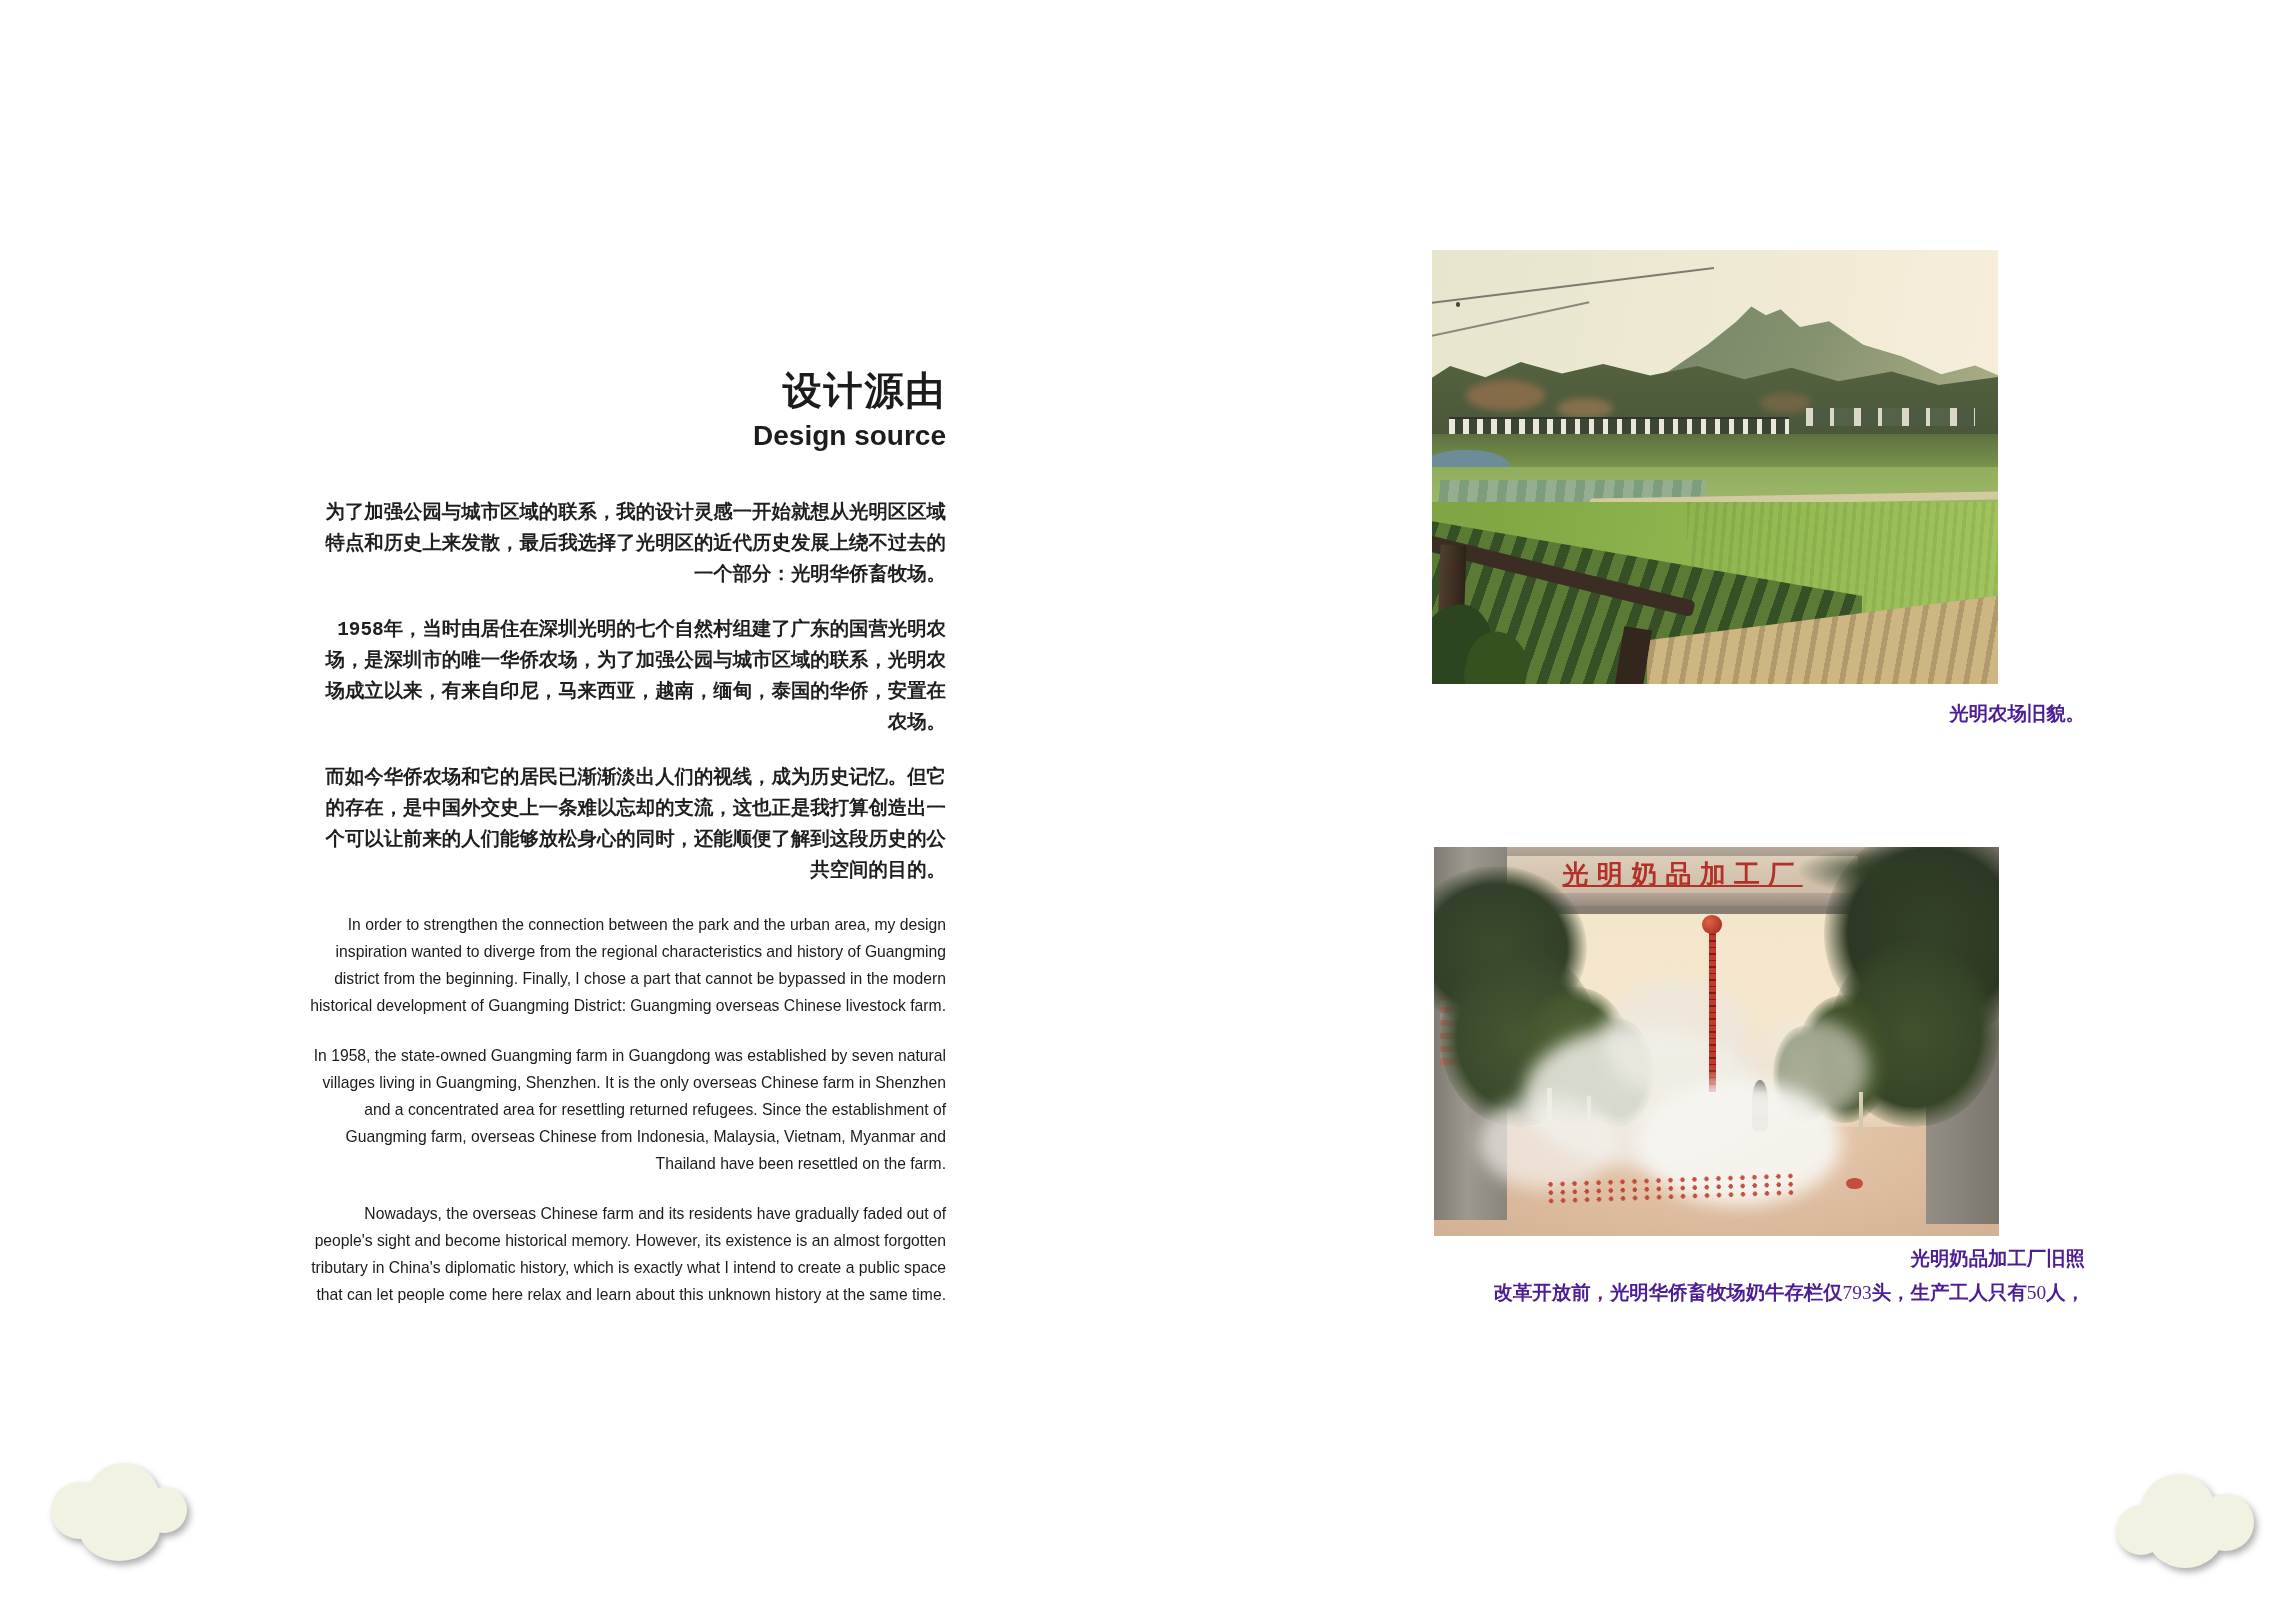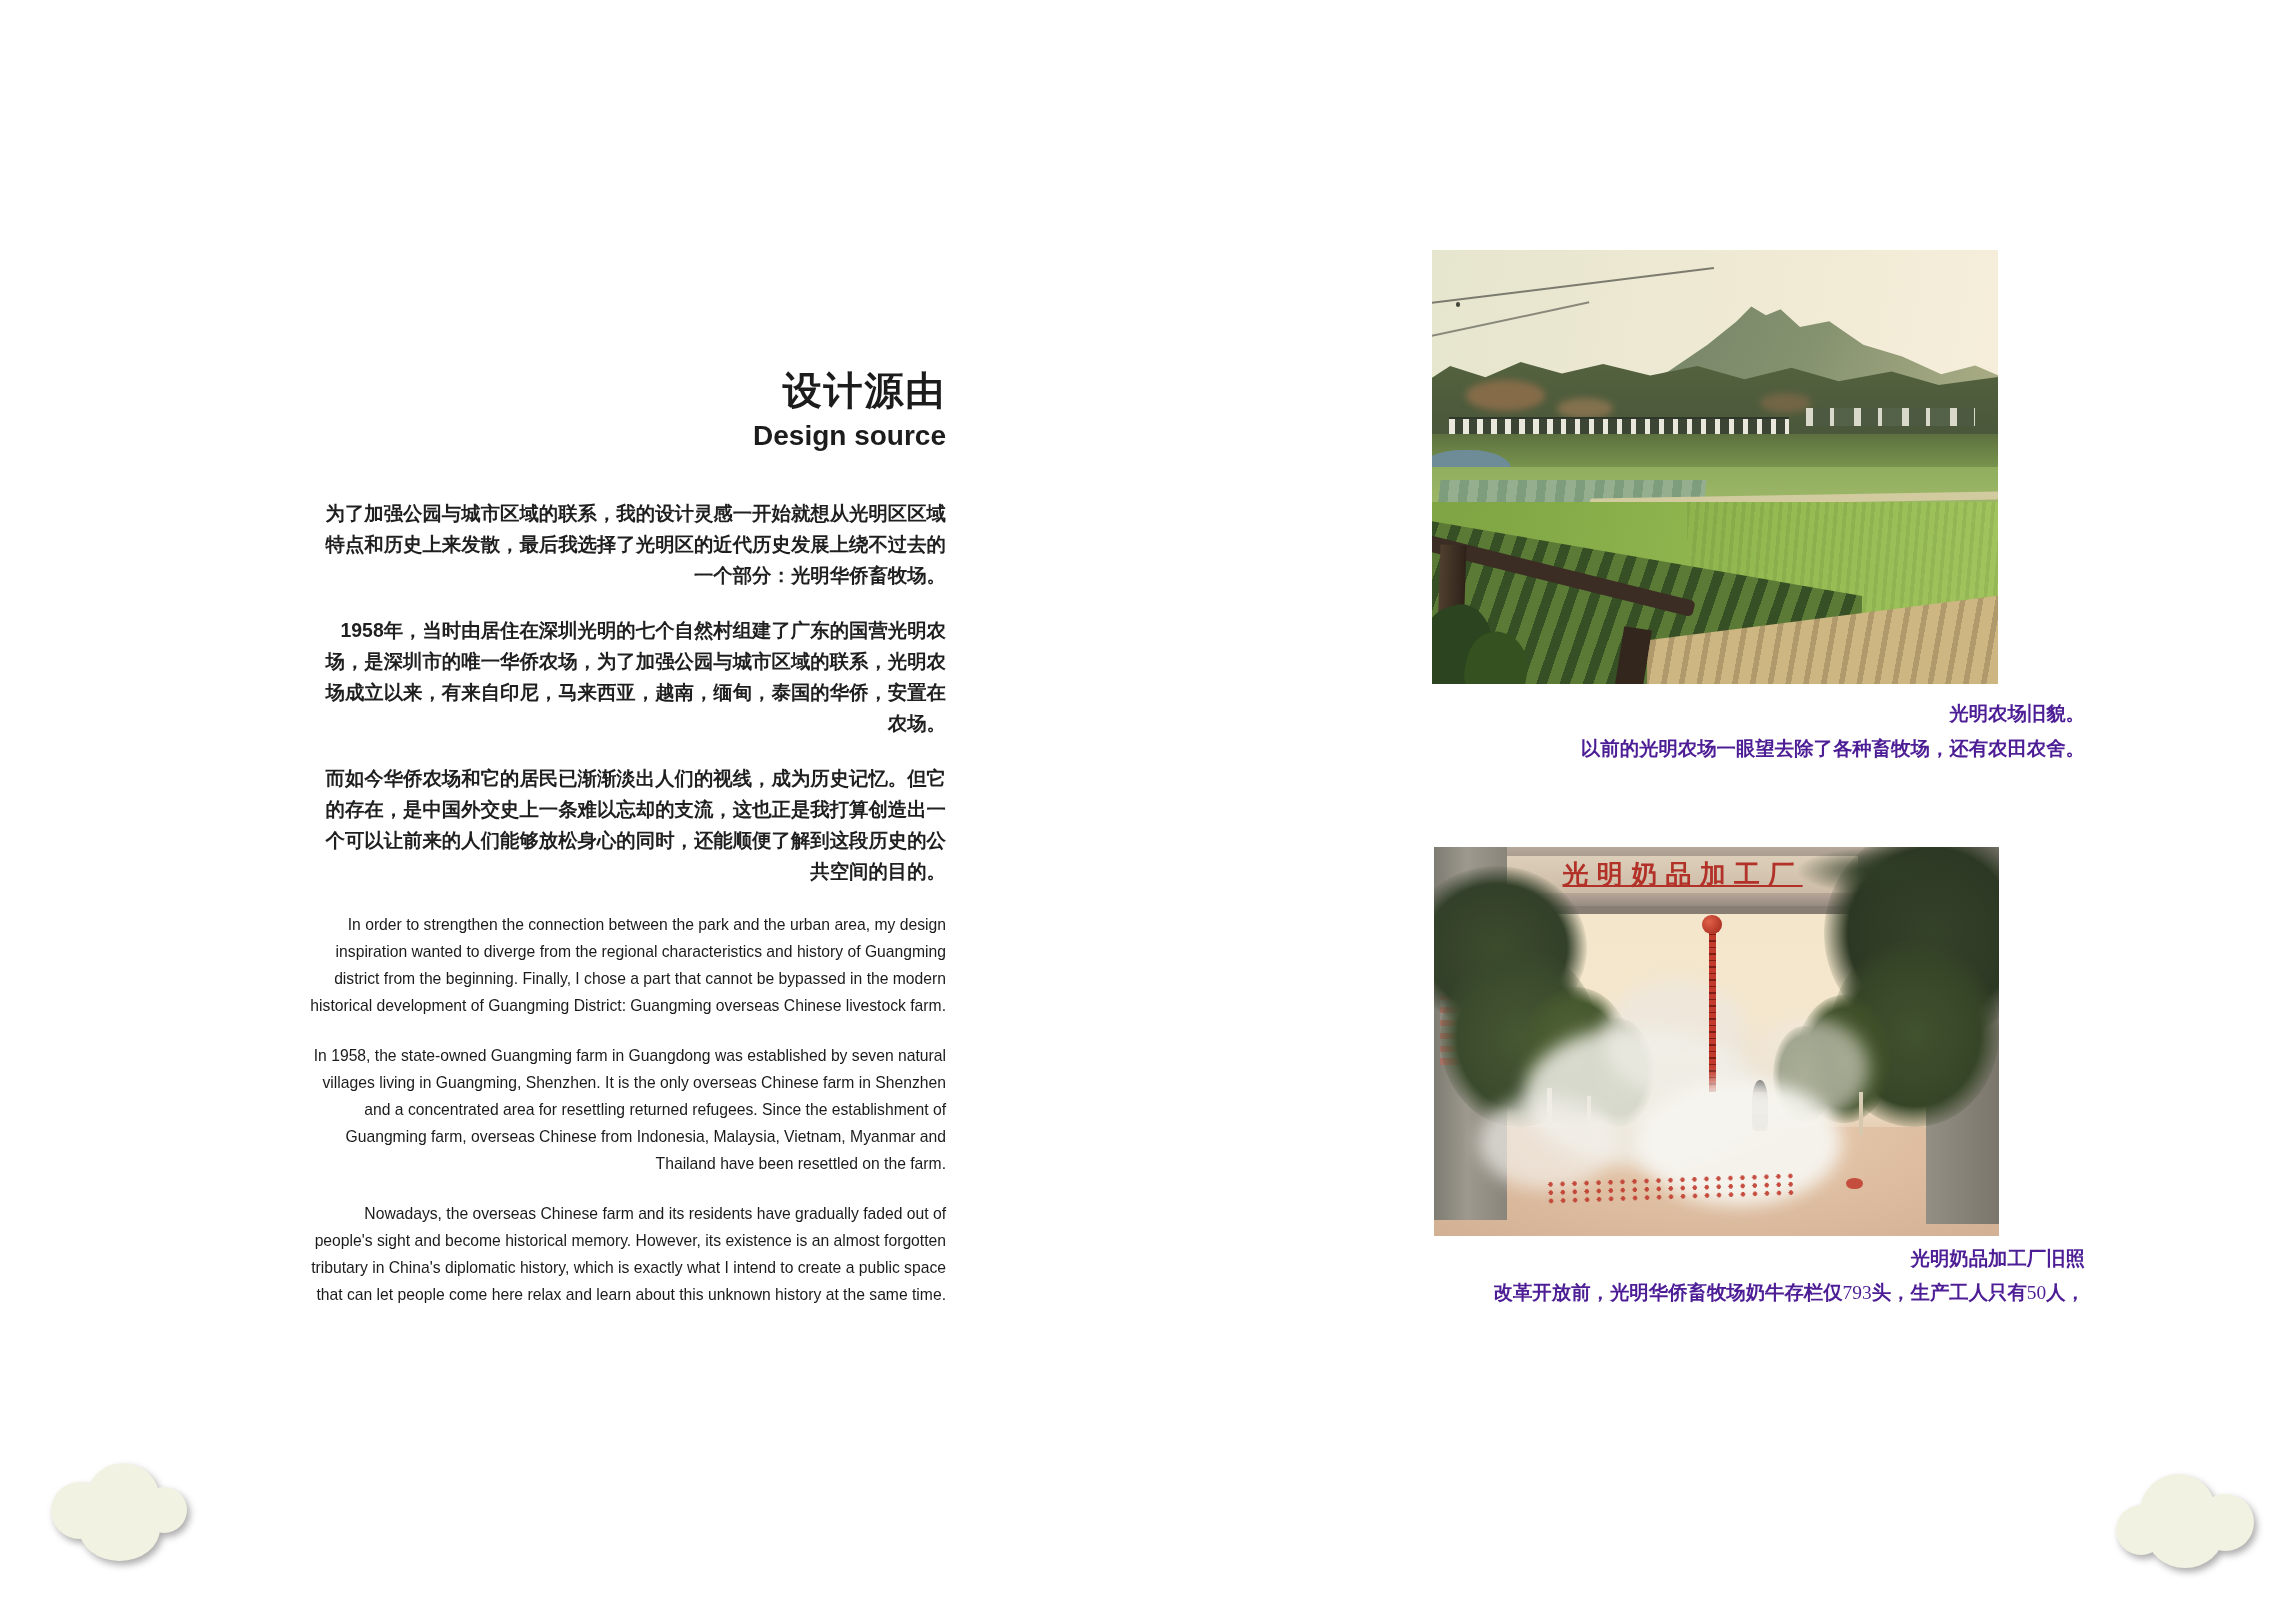--- a/index.html
+++ b/index.html
@@ -4,21 +4,21 @@
 <style>
   html,body{margin:0;padding:0;background:#ffffff;}
   .page{position:relative;width:2289px;height:1619px;background:#ffffff;overflow:hidden;
         font-family:"Liberation Sans","DejaVu Sans",sans-serif;color:#212121;}
 
   
   .left-col{position:absolute;left:309px;top:369px;width:637px;text-align:right;}
   .title-cn{font-size:39px;font-weight:700;letter-spacing:1.8px;color:#1c1c1c;line-height:44px;margin:0;}
   .title-en{font-size:28px;font-weight:700;color:#1c1c1c;line-height:33px;margin:5.5px 0 0 0;}
   .cn-block{margin-top:46px;}
-  .p-cn{font-size:19.4px;line-height:31px;font-weight:600;color:#1f1f1f;margin:0 0 24px 0;}
+  .p-cn{font-size:19.4px;line-height:31px;font-weight:600;color:#1f1f1f;margin:0 0 24px 0;font-family:Liberation Mono, monospace;}
   .en-block{margin-top:22px;}
   .p-en{font-size:15.7px;line-height:27px;font-weight:400;color:#1b1b1b;margin:0 0 23px 0;}
 
   
   .photo{position:absolute;overflow:hidden;background:#ece8cd;}
   .photo *{position:absolute;}
   .photo1{left:1432px;top:250px;width:566px;height:434px;}
   .photo2{left:1434px;top:847px;width:565px;height:389px;}
 
   
@@ -175,21 +175,20 @@
     <div class="p1-dry"></div>
     <div class="p1-rail"></div>
     <div class="p1-post1"></div>
     <div class="p1-post2"></div>
     <div class="p1-corn1"></div>
     <div class="p1-corn2"></div>
   </div>
 
   <div class="caption cap1">
     <div class="cap-title">光明农场旧貌。</div>
-    <div class="cap-body">以前的光明农场一眼望去除了各种畜牧场，还有农田农舍。</div>
   </div>
 
   <div class="photo photo2">
     <div class="p2-bg"></div>
     <div class="p2-road"></div>
     <div class="p2-beam"></div>
     <div class="p2-sign">光明奶品加工厂</div>
     <div class="p2-under"></div>
     <div class="p2-pill-l"></div>
     <div class="p2-lattice"></div>

